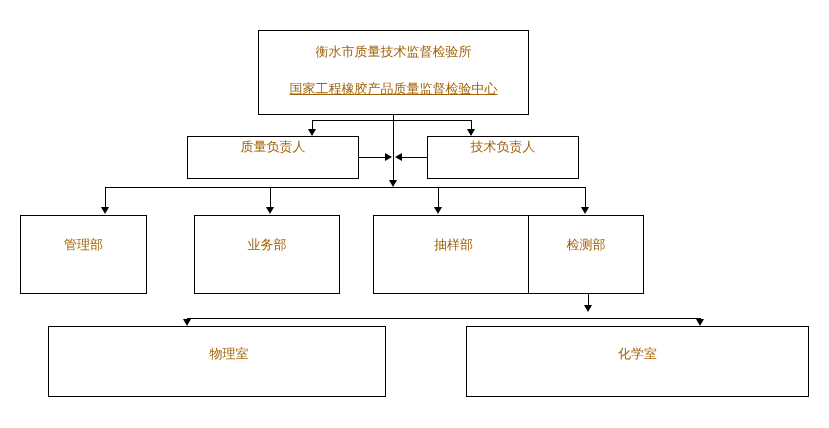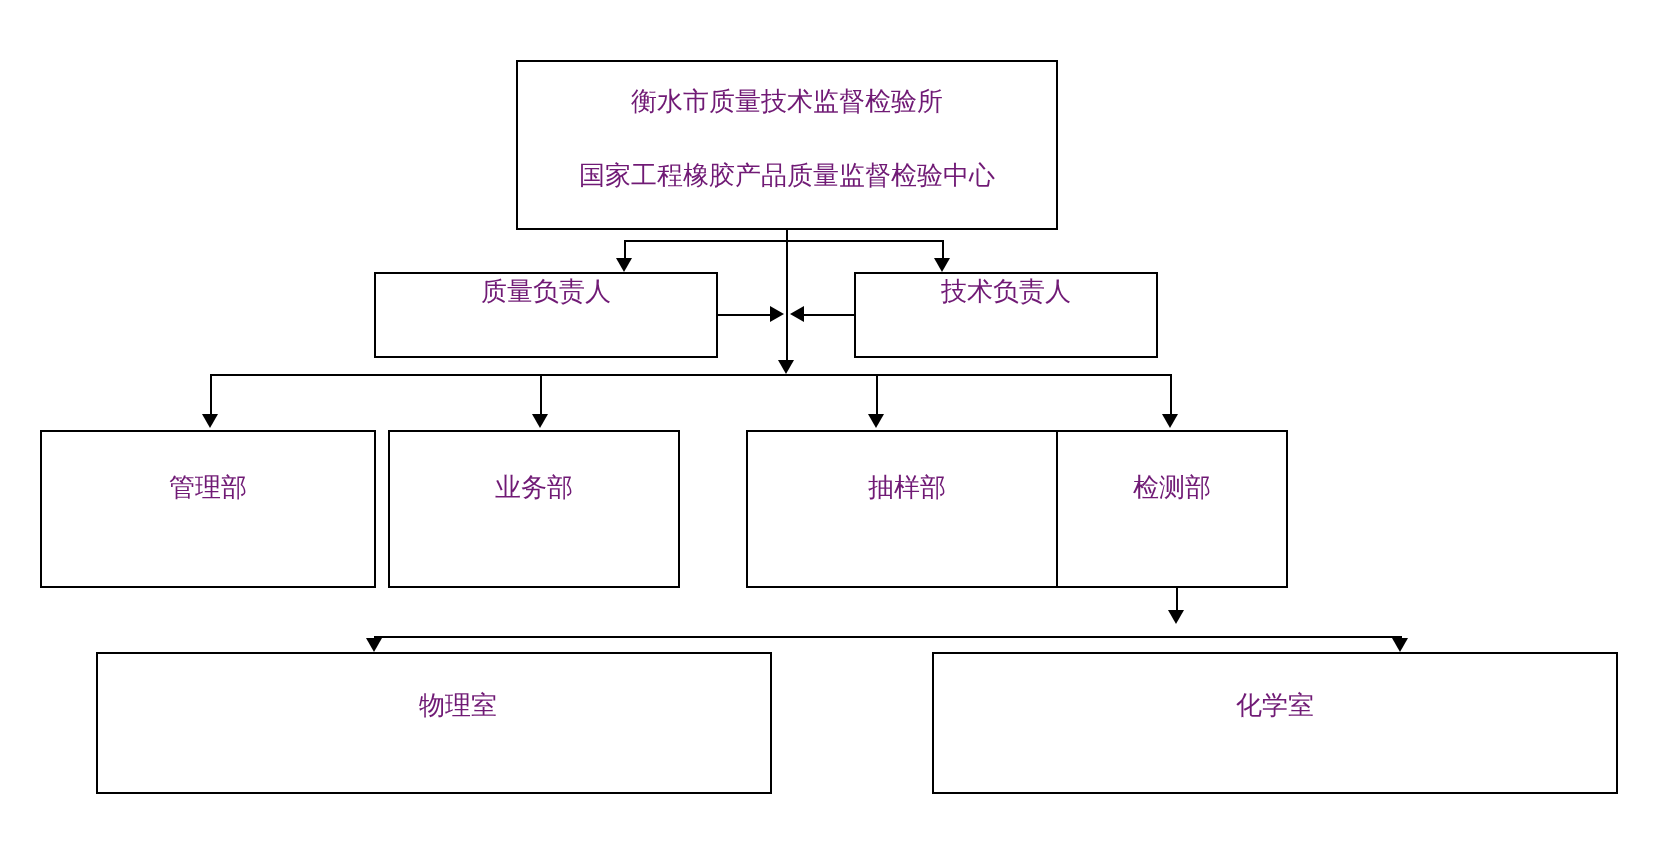--- a/index.html
+++ b/index.html
@@ -16,59 +16,60 @@
     height: 428px;
     background: #ffffff;
     overflow: hidden;
   }
   .node {
     position: absolute;
     box-sizing: border-box;
     border: 1px solid #000000;
     background: #ffffff;
     text-align: center;
-    color: #701a75;
+    color: #a16207;
     font-size: 13px;
     line-height: 1.5;
   }
   .node .node-label {
     display: block;
     white-space: nowrap;
   }
   
   .node-root {
     left: 258px;
     top: 30px;
     width: 271px;
     height: 85px;
     padding-top: 11px;
   }
   .node-root .node-label {
     margin-bottom: 17px;
   }
   .node-root .node-label:last-child {
     margin-bottom: 0;
+    text-decoration: underline;
   }
   
   .node-mgr {
     top: 136px;
     height: 43px;
     display: flex;
     align-items: flex-start;
     justify-content: center;
   }
   .node-quality { left: 187px; width: 172px; }
   .node-technical { left: 427px; width: 152px; }
   
   .node-dept {
     top: 215px;
     height: 79px;
     padding-top: 19px;
   }
-  .node-manage  { left: 20px;  width: 168px; }
+  .node-manage  { left: 20px;  width: 127px; }
   .node-business{ left: 194px; width: 146px; }
   .node-sample  { left: 373px; width: 161px; }
   .node-test    { left: 528px; width: 116px; }
   
   .node-lab {
     top: 326px;
     height: 71px;
     padding-top: 17px;
   }
   .node-physics   { left: 48px;  width: 338px; padding-left: 24px; }

